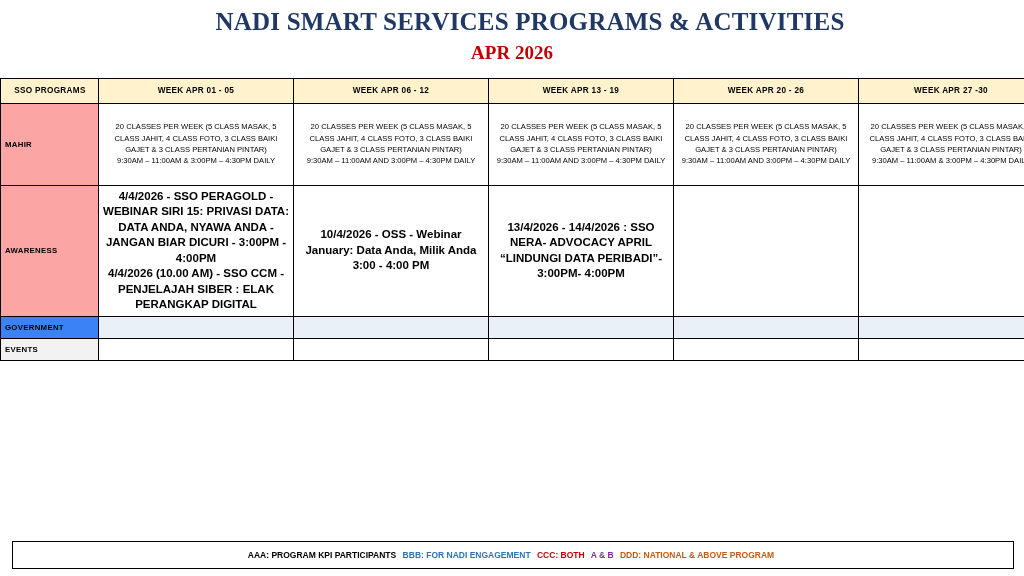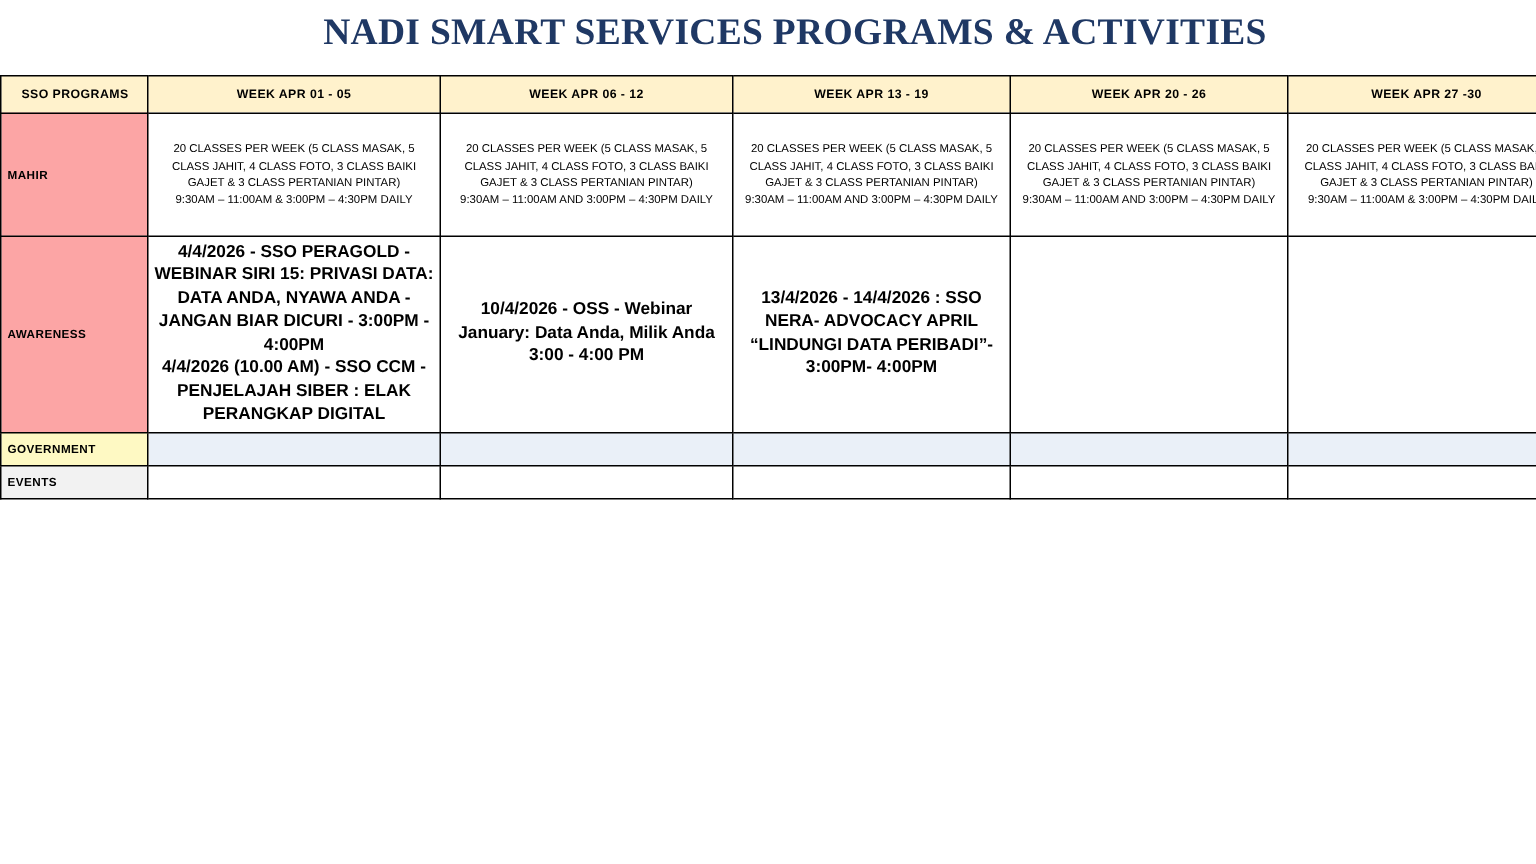--- a/index.html
+++ b/index.html
@@ -94,21 +94,21 @@
   tr.awareness-row { height: 128px; }
   tr.gov-row { height: 22px; }
   tr.events-row { height: 22px; }
   td.gov-cell {
     background: #EAF0F8;
   }
   td.events-cell {
     background: #ffffff;
   }
   td.rowlabel.gov {
-    background: #fef9c3;
+    background: #3b82f6;
   }
   td.rowlabel.events {
     background: #F2F2F2;
   }
   .legend-box {
     position: absolute;
     left: 12px;
     bottom: 7px;
     width: 1000px;
     border: 1px solid #000;
@@ -131,20 +131,21 @@
   .lg-ddd { color: #C55A11; }
   .nowrap { white-space: nowrap; }
 </style>
 </head>
 <body>
 
 <div class="page">
 
   <div class="title-block">
     <div class="main-title">NADI SMART SERVICES PROGRAMS &amp; ACTIVITIES</div>
+    <div class="sub-title">APR 2026</div>
   </div>
 
   <table class="schedule">
     <thead>
       <tr>
         <th class="first-col" style="width:88px;">SSO PROGRAMS</th>
         <th style="width:186px;">WEEK APR  01 - 05</th>
         <th style="width:186px;">WEEK APR  06 - 12</th>
         <th style="width:176px;">WEEK APR 13 - 19</th>
         <th style="width:176px;">WEEK APR  20 - 26</th>
@@ -185,14 +186,23 @@
         <td class="events-cell"></td>
         <td class="events-cell"></td>
         <td class="events-cell"></td>
         <td class="events-cell"></td>
         <td class="events-cell"></td>
       </tr>
 
     </tbody>
   </table>
 
+  <div class="legend-box">
+    <div class="legend-inner">
+      <span class="lg-aaa nowrap">AAA: PROGRAM  KPI PARTICIPANTS</span>
+      <span class="lg-bbb nowrap">BBB:  FOR NADI ENGAGEMENT</span>
+      <span class="lg-ccc nowrap">CCC:  BOTH</span>
+      <span class="lg-ccc2 nowrap">A &amp; B</span>
+      <span class="lg-ddd nowrap">DDD: NATIONAL &amp; ABOVE PROGRAM</span>
+    </div>
+  </div>
 
 </div>
 
 </body></html>

